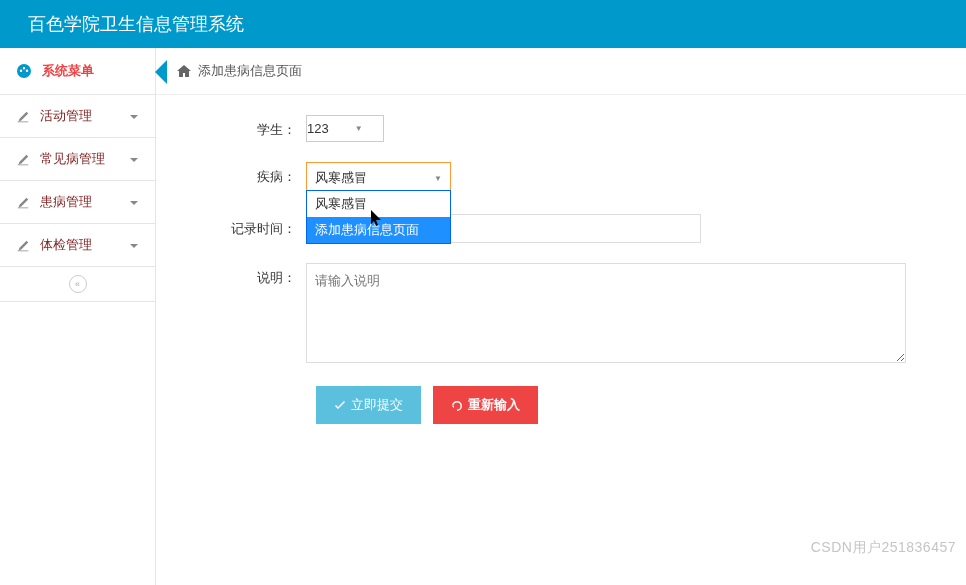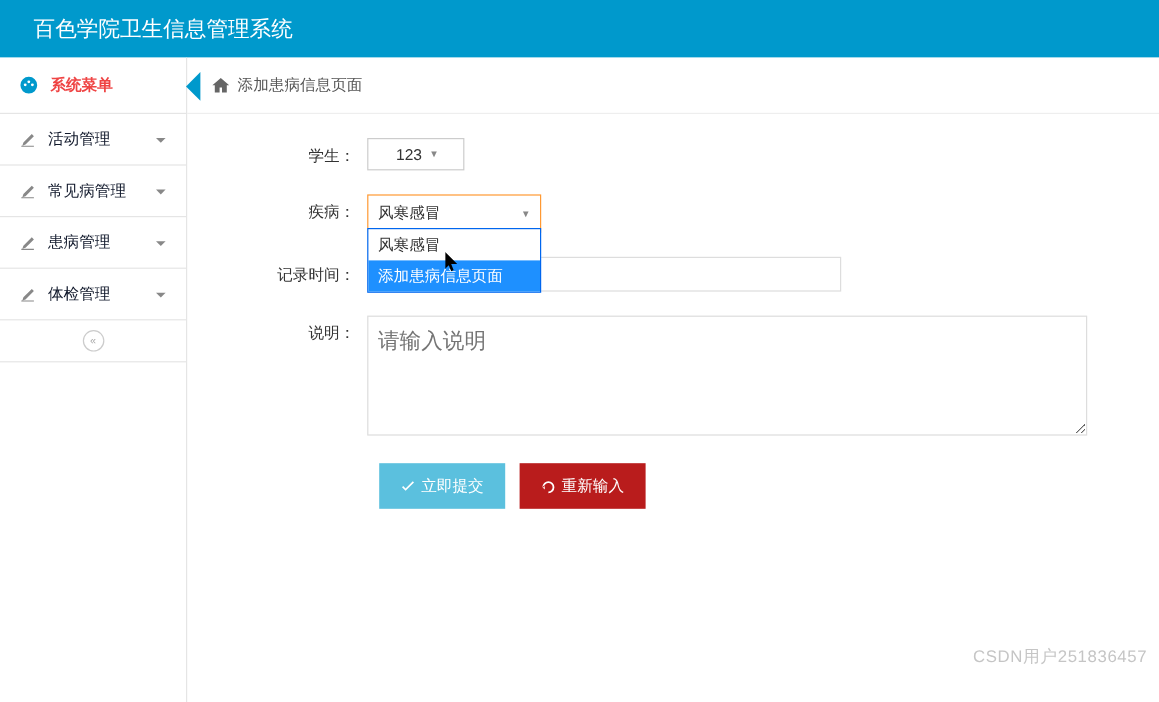--- a/index.html
+++ b/index.html
@@ -8,58 +8,58 @@
     .header { background: #0099cc; color: #fff; padding: 12px 28px; font-size: 18px; font-weight: 400; }
     
     .container { display: flex; min-height: calc(100vh - 45px); }
     
     .sidebar { width: 190px; background: #fff; border-right: 1px solid #e5e5e5; position: relative; }
     
     .menu-header { display: flex; align-items: flex-start; padding: 14px 16px; color: #ef4444; font-weight: bold; border-bottom: 1px solid #e5e5e5; position: relative; }
     .menu-header .dash-icon { margin-right: 10px; }
     .menu-arrow { position: absolute; right: -12px; top: 12px; width: 0; height: 0; border-top: 12px solid transparent; border-bottom: 12px solid transparent; border-right: 12px solid #0099cc; }
     
-    .menu-item { display: flex; align-items: center; padding: 12px 16px; border-bottom: 1px solid #e5e5e5; cursor: pointer; color: #0f172a; }
+    .menu-item { display: flex; align-items: center; padding: 12px 16px; border-bottom: 1px solid #e5e5e5; cursor: pointer; color: #7f1d1d; }
     .menu-item .edit-icon { margin-right: 10px; color: #888; }
     .menu-item .chevron { margin-left: auto; color: #888; }
     
     .collapse-btn { text-align: center; padding: 8px; color: #aaa; border-bottom: 1px solid #e5e5e5; }
     .collapse-circle { display: inline-flex; align-items: center; justify-content: center; width: 18px; height: 18px; border: 1px solid #ccc; border-radius: 50%; font-size: 9px; }
     
     .main { flex: 1; background: #fff; }
     
     .breadcrumb { padding: 14px 20px; color: #555; display: flex; align-items: center; border-bottom: 1px solid #eee; }
     .breadcrumb .home-icon { margin-right: 6px; color: #666; }
     
     .form-container { padding: 20px 60px 20px 20px; }
     
     .form-row { display: flex; align-items: flex-start; margin-bottom: 20px; position: relative; }
     .form-label { width: 130px; text-align: right; padding-right: 10px; padding-top: 6px; color: #333; }
     .form-control-wrap { flex: 1; position: relative; }
     
-    .select-small { border: 1px solid #ccc; padding: 5px 20px 5px 23px; background: #fff; display: inline-flex; align-items: center; font-size: 13px; cursor: pointer; position: relative; }
+    .select-small { border: 1px solid #ccc; padding: 5px 20px 5px 0; background: #fff; display: inline-flex; align-items: center; font-size: 13px; cursor: pointer; position: relative; gap: 20px; }
     .select-small .caret { margin-left: 6px; color: #888; font-size: 8px; }
     
     .select-disease { border: 1px solid #ff9933; width: 145px; padding: 6px 8px; background: #fff; display: flex; align-items: center; justify-content: space-between; cursor: pointer; font-size: 13px; }
     .select-disease .caret { color: #888; font-size: 8px; }
     
     .dropdown { position: absolute; top: 28px; left: 0; width: 145px; border: 1px solid #0066ee; background: #fff; z-index: 10; }
     .dropdown-item { padding: 4px 8px; cursor: pointer; font-size: 13px; }
     .dropdown-item.highlighted { background: #1e90ff; color: #fff; }
     
     .cursor-pointer { position: absolute; top: 48px; left: 65px; z-index: 20; pointer-events: none; }
     
     .input-text { width: 395px; padding: 6px 8px; border: 1px solid #ddd; font-size: 13px; }
     
-    .textarea { width: 600px; height: 100px; padding: 8px; border: 1px solid #ddd; font-size: 18px; font-family: inherit; resize: both; color: #999; }
+    .textarea { width: 600px; height: 100px; padding: 8px; border: 1px solid #ddd; font-size: 13px; font-family: inherit; resize: both; color: #999; }
     
     .btn-row { display: flex; gap: 12px; margin-left: 140px; }
     .btn { padding: 10px 18px; border: none; color: #fff; font-size: 13px; cursor: pointer; display: inline-flex; align-items: center; gap: 5px; }
     .btn-primary { background: #5bc0de; }
-    .btn-secondary { background: #b91c1c; }
+    .btn-secondary { background: #ef4444; font-weight: bold; }
     
     .footer { text-align: center; padding: 20px; color: #666; font-size: 13px; margin-top: 120px; }
     
     .watermark { position: fixed; bottom: 28px; right: 10px; color: rgba(140,140,140,0.5); font-size: 14px; letter-spacing: 0.5px; pointer-events: none; }
     
     svg { display: inline-block; vertical-align: middle; }
   </style>
 </head>
 <body>
 

